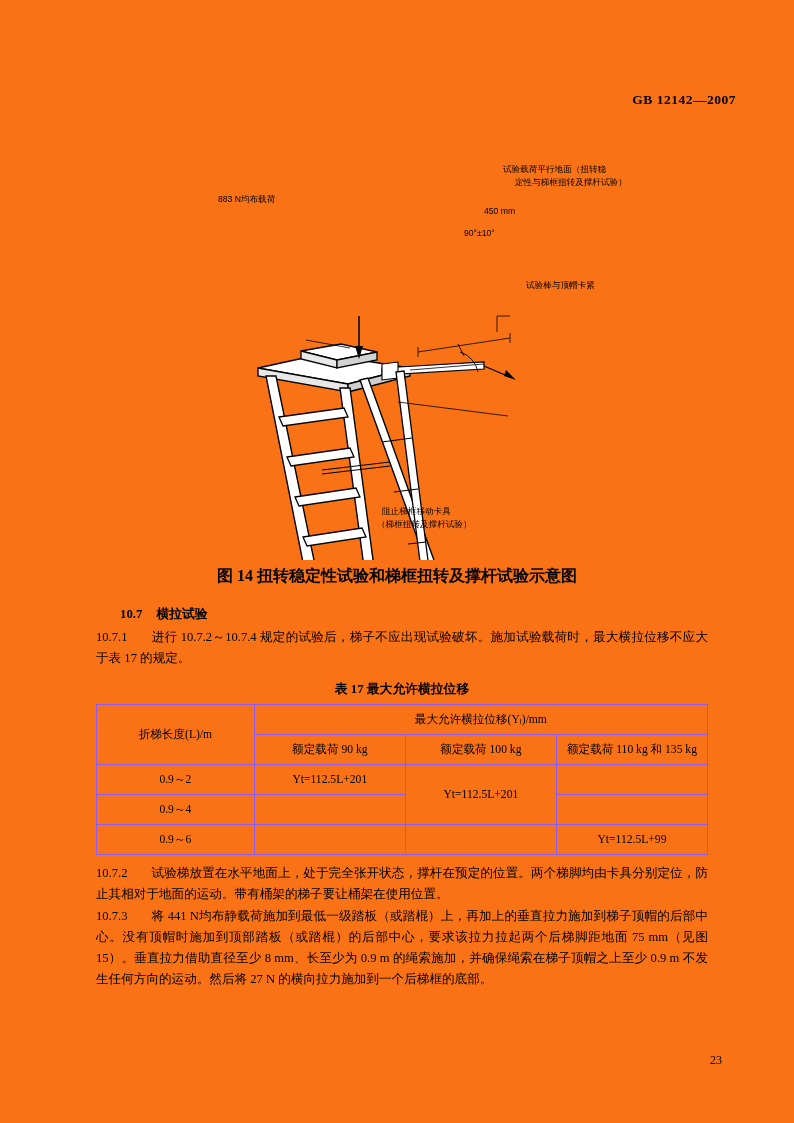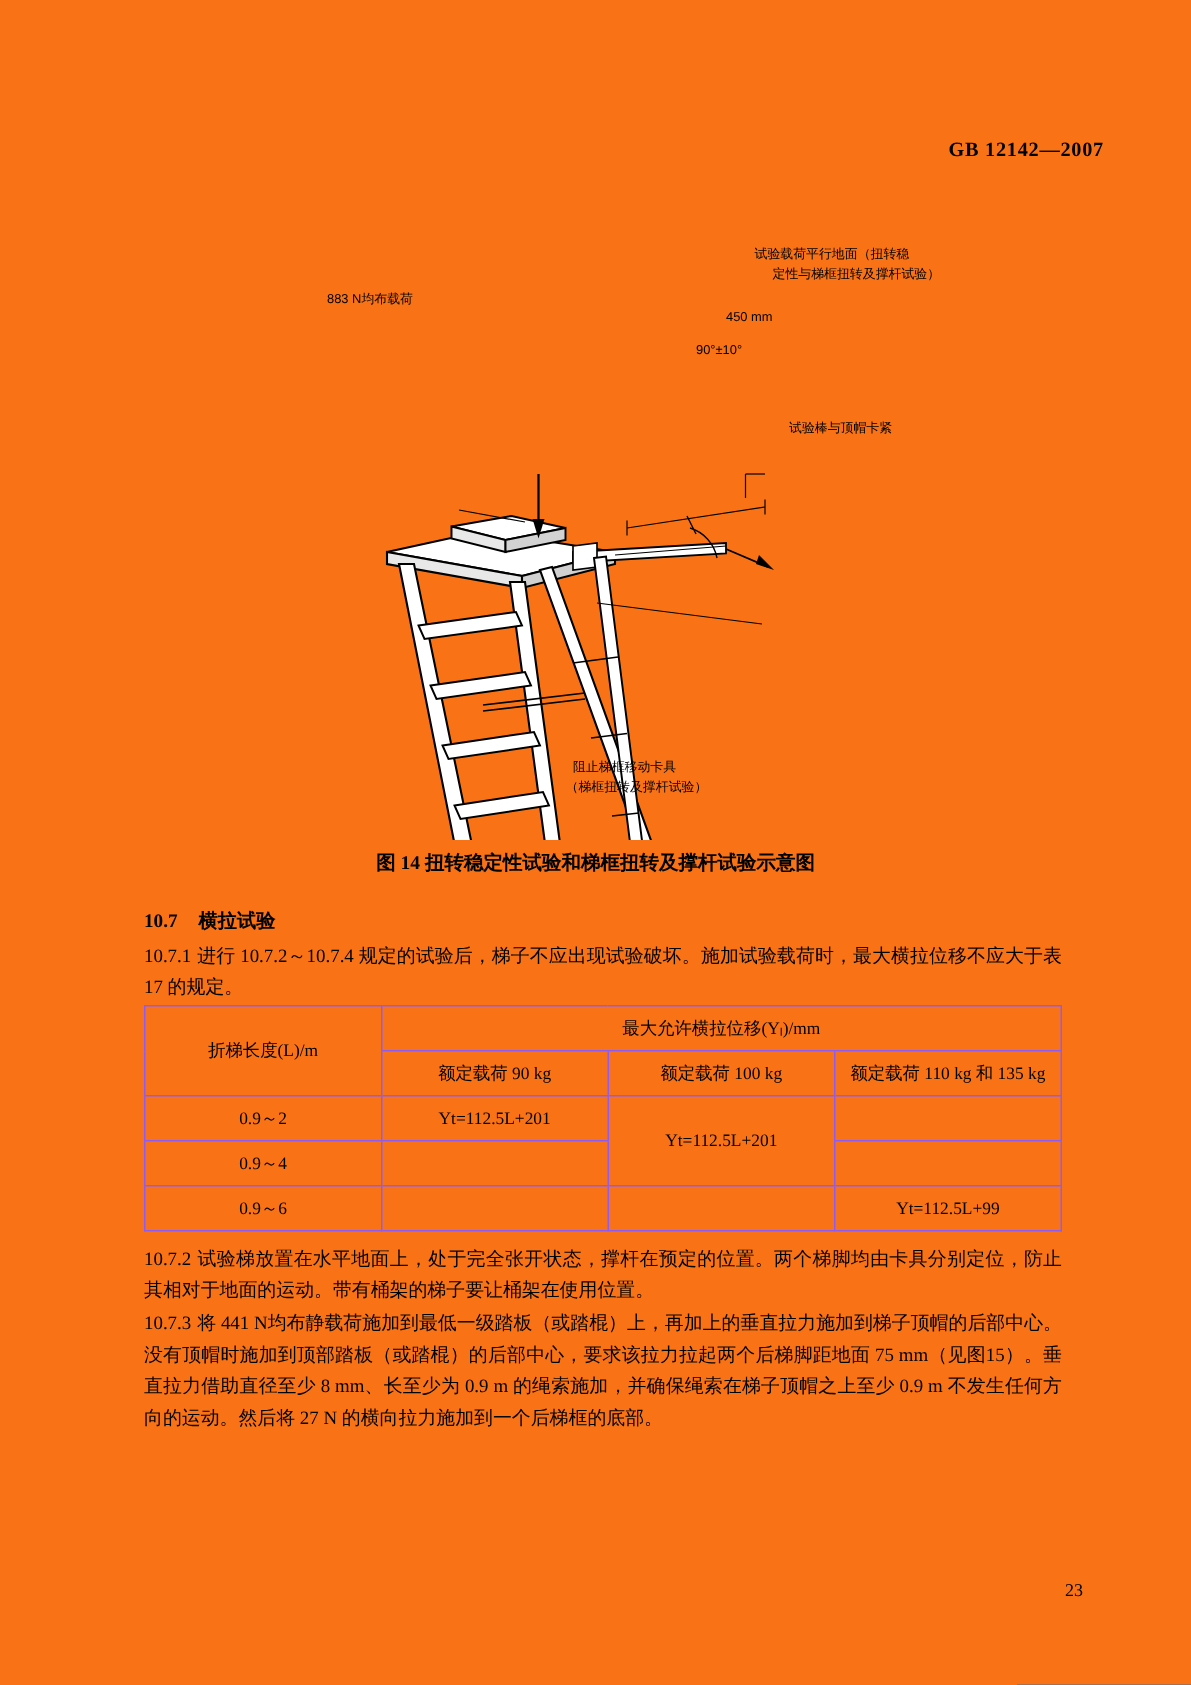--- a/index.html
+++ b/index.html
@@ -38,47 +38,47 @@
     height: 420px;
   }
   .figure-svg { display: block; }
   .fig-caption {
     position: absolute;
     top: 566px;
     left: 0;
     width: 794px;
     text-align: center;
     font-family: "Liberation Serif", serif;
-    font-size: 13px;
+    font-size: 16px;
     font-weight: bold;
     color: #000;
   }
   
   .content {
     position: absolute;
     top: 598px;
     left: 96px;
     width: 612px;
     font-family: "Liberation Serif", serif;
     font-size: 12.6px;
     line-height: 21px;
     color: #000;
     text-align: justify;
   }
   .sec-head {
     font-weight: bold;
     margin: 6px 0 2px 0;
     font-size: 12.8px;
   }
-  .sec-head .sec-num { margin-right: 14px; }
+  .sec-head .sec-num { margin-right: 14px; margin-left: 24px; }
   .para {
     margin: 1px 0 1px 0;
     text-indent: 0;
   }
-  .para .num { margin-right: 4px; }
+  .para .num { margin-right: 24px; }
   
   .tbl-title {
     text-align: center;
     font-weight: bold;
     font-size: 12.8px;
     margin: 10px 0 4px 0;
   }
   table.t17 {
     border-collapse: collapse;
     width: 100%;
@@ -202,20 +202,21 @@
   <div class="content">
 
     <div class="sec-head">
       <span class="sec-num">10.7</span><span>横拉试验</span>
     </div>
 
     <p class="para">
       <span class="num">10.7.1</span><span>进行 10.7.2～10.7.4 规定的试验后，梯子不应出现试验破坏。施加试验载荷时，最大横拉位移不应大于表 17 的规定。</span>
     </p>
 
+    <div class="tbl-title">表 17  最大允许横拉位移</div>
 
     <div class="tbl-wrap">
       <table class="t17">
         <tbody>
           <tr>
             <td class="lcol" rowspan="2">折梯长度(L)/m</td>
             <td colspan="3">最大允许横拉位移(Yₗ)/mm</td>
           </tr>
           <tr>
             <td>额定载荷 90 kg</td>

